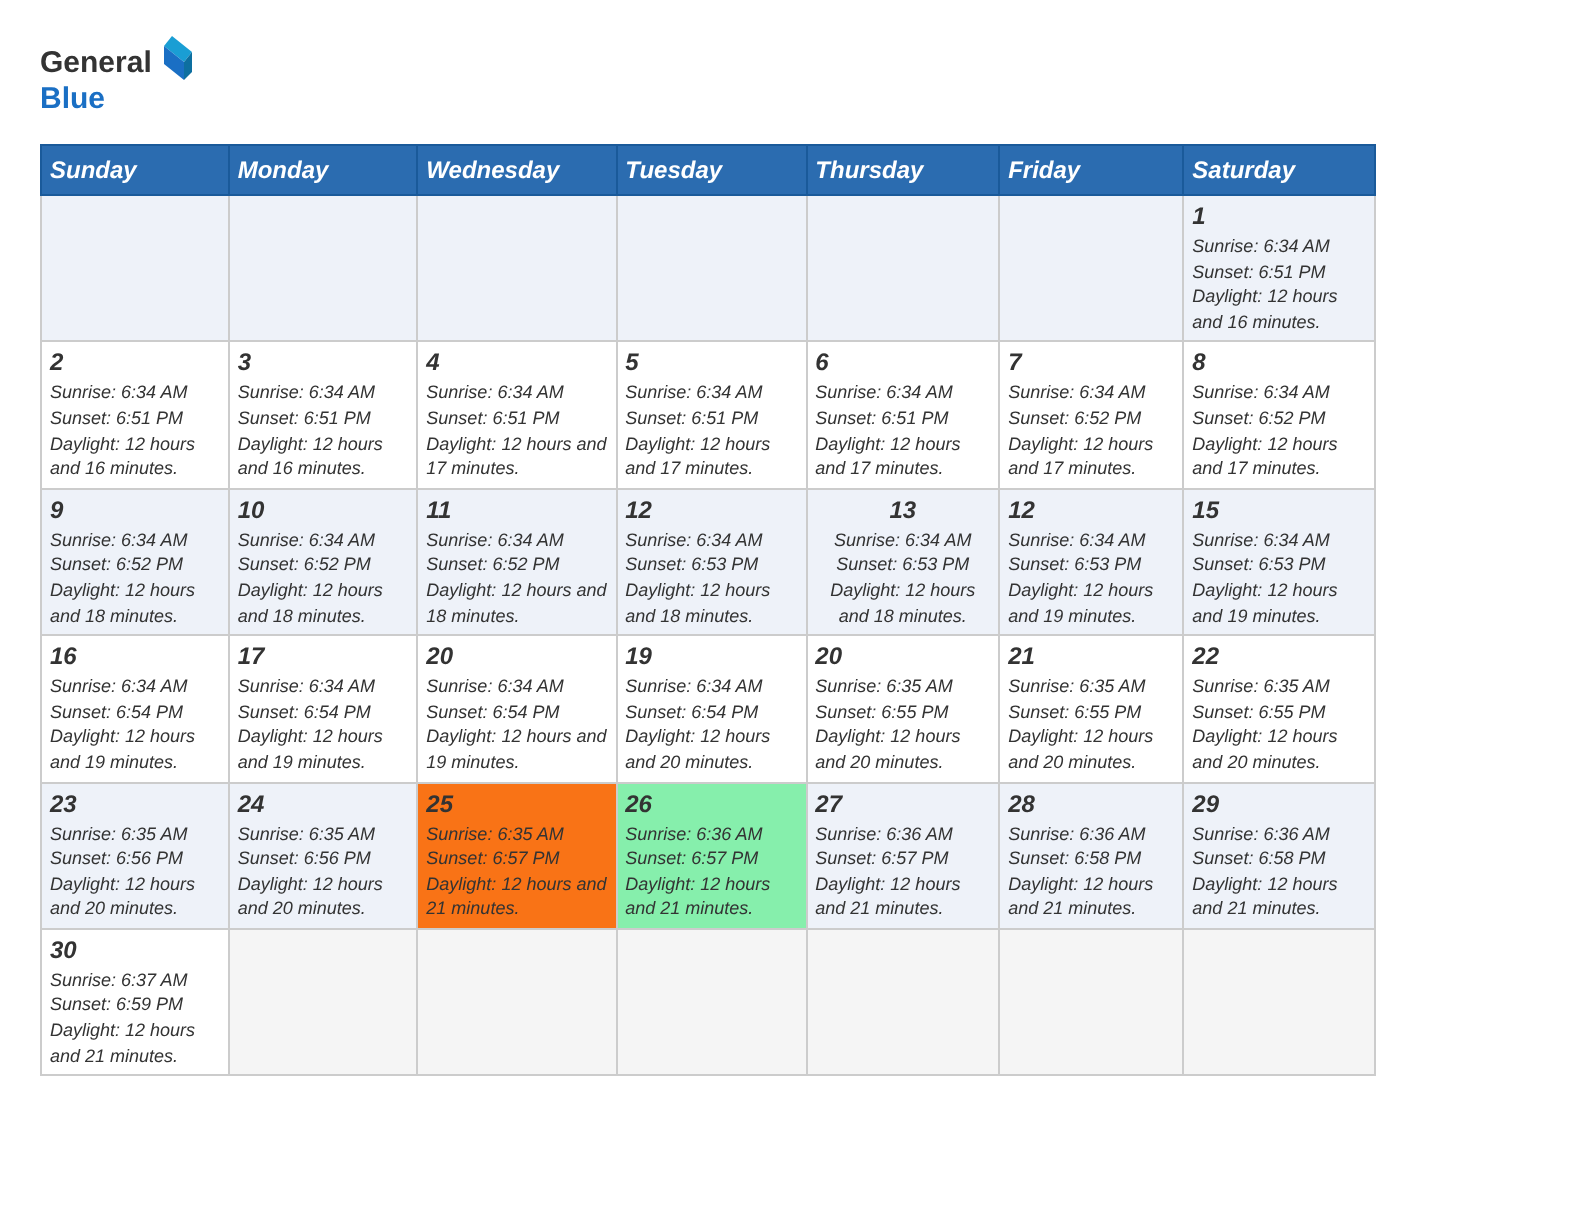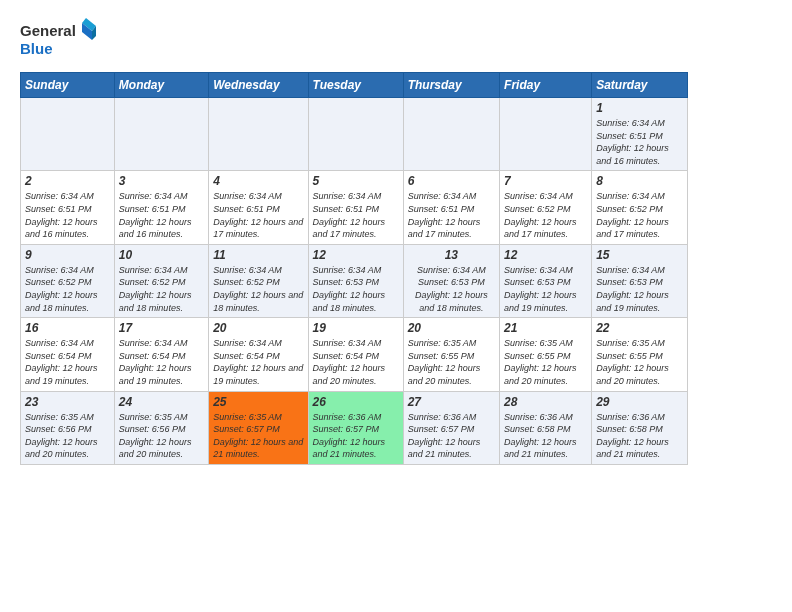--- a/index.html
+++ b/index.html
@@ -295,15 +295,29 @@
 Sunset: 6:58 PM
 Daylight: 12 hours and 21 minutes.</div>
           </td>
           <td style="background: rgb(238, 242, 249);">
             <span class="day-number">29</span>
             <div class="day-info" style="white-space: pre-line;">Sunrise: 6:36 AM
 Sunset: 6:58 PM
 Daylight: 12 hours and 21 minutes.</div>
           </td>
         </tr>
+        <tr>
+          <td>
+            <span class="day-number">30</span>
+            <div class="day-info" style="white-space: pre-line;">Sunrise: 6:37 AM
+Sunset: 6:59 PM
+Daylight: 12 hours and 21 minutes.</div>
+          </td>
+          <td class="empty"></td>
+          <td class="empty"></td>
+          <td class="empty"></td>
+          <td class="empty"></td>
+          <td class="empty"></td>
+          <td class="empty"></td>
+        </tr>
       </tbody>
   </table>
 </div>
 
 </body></html>

